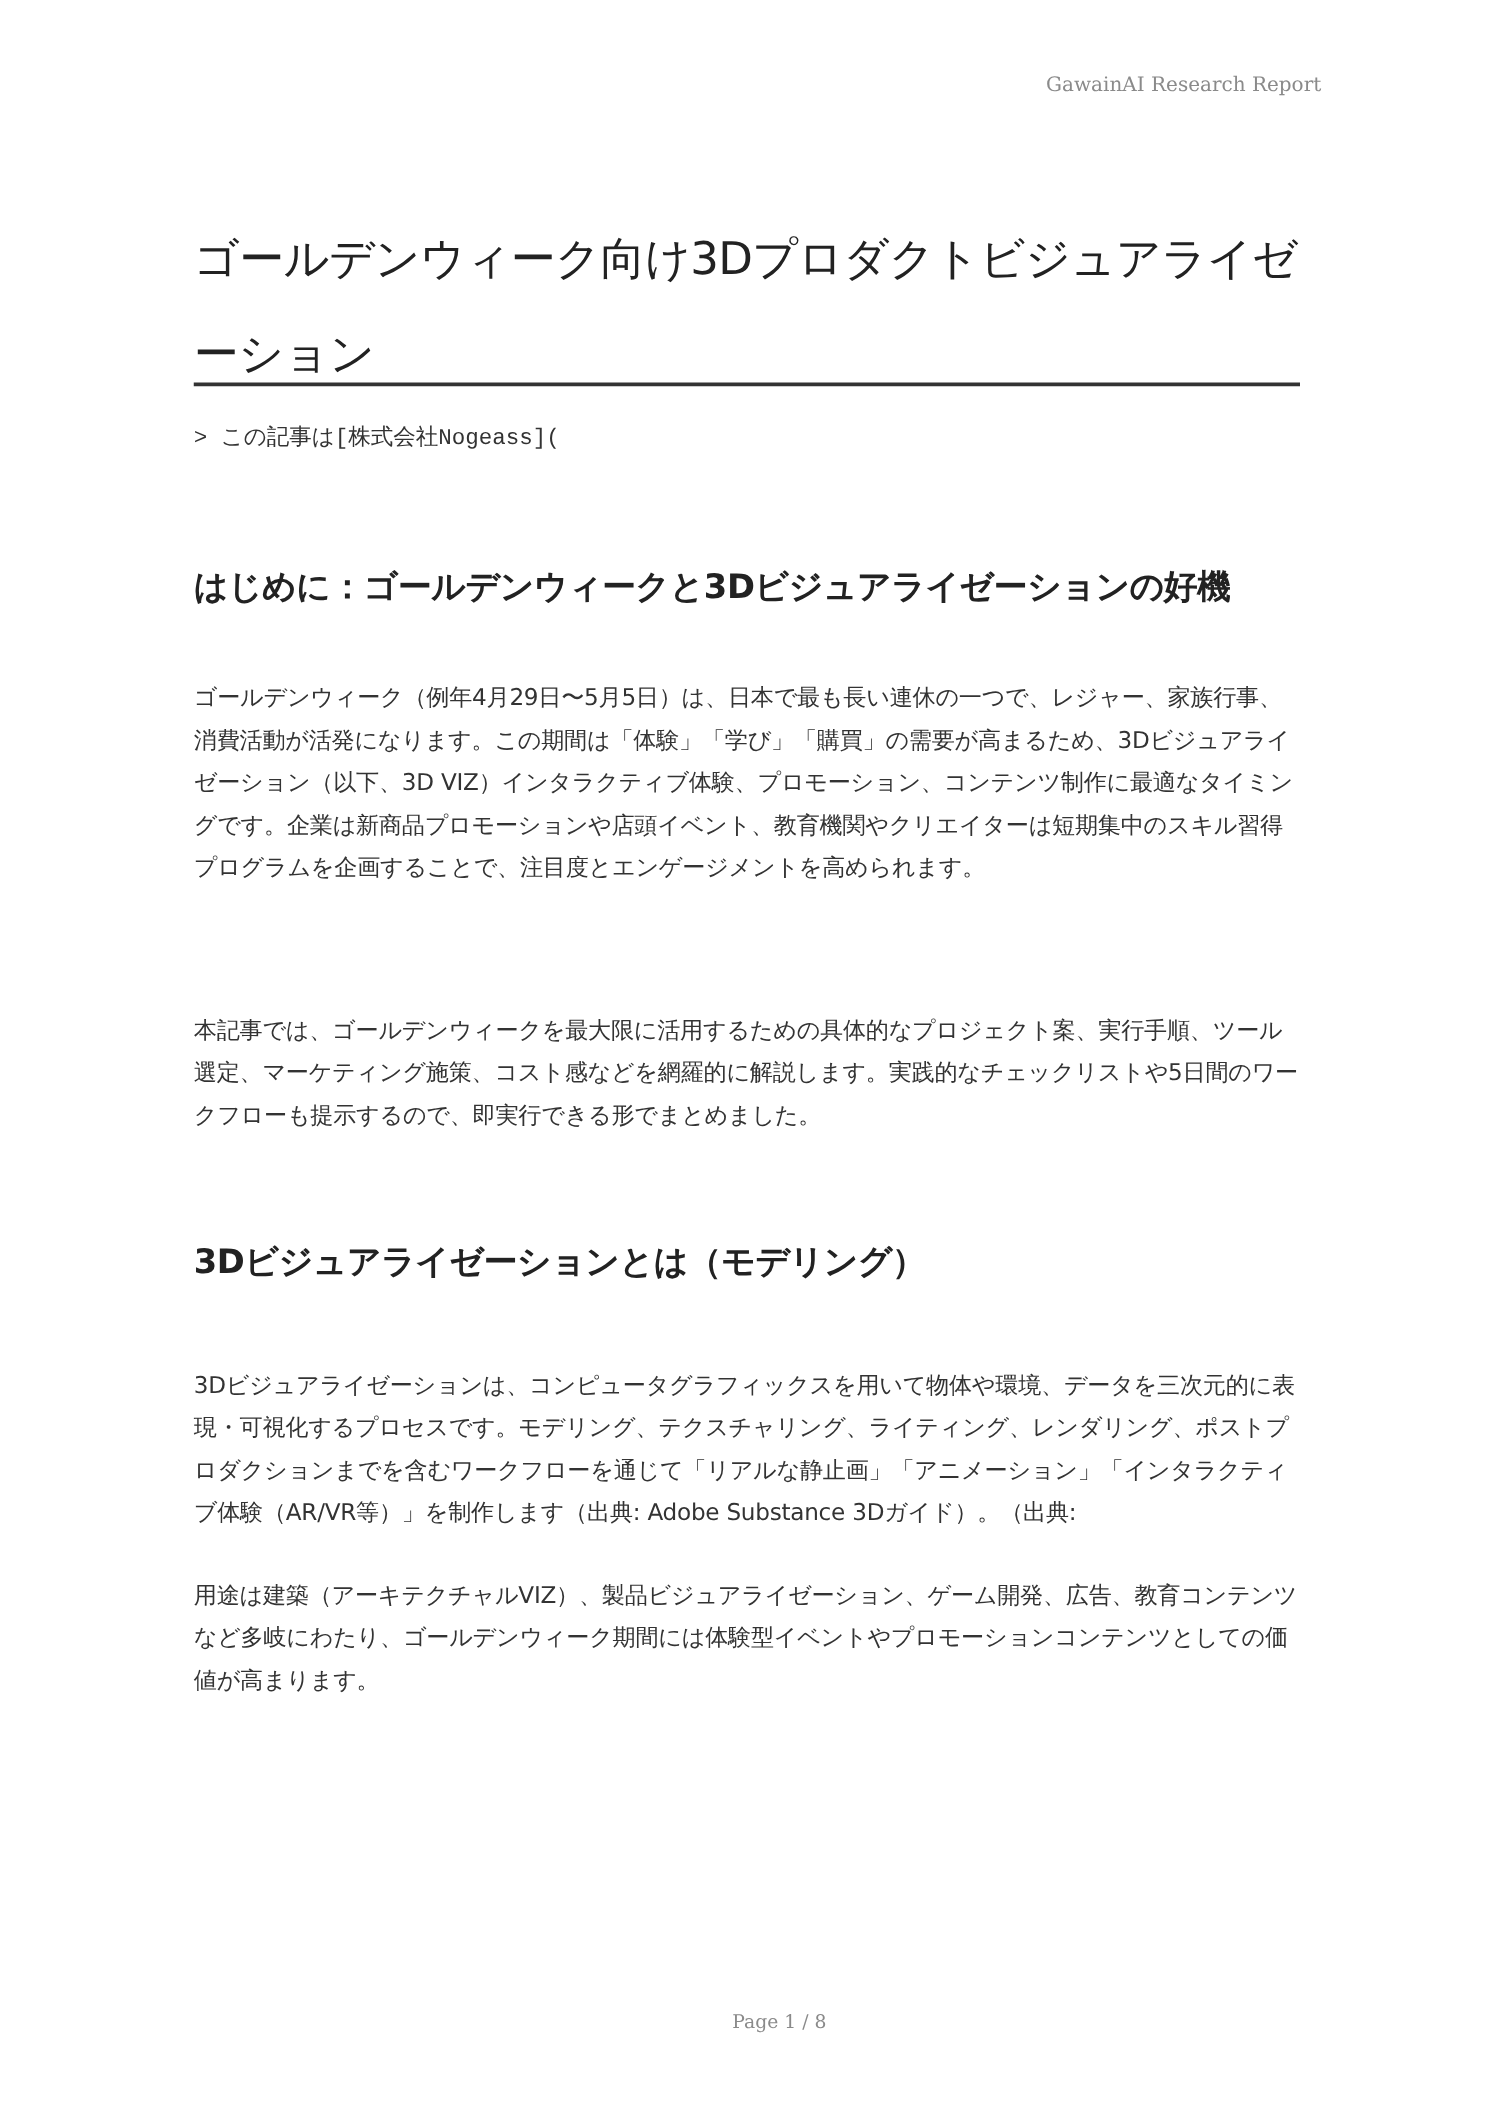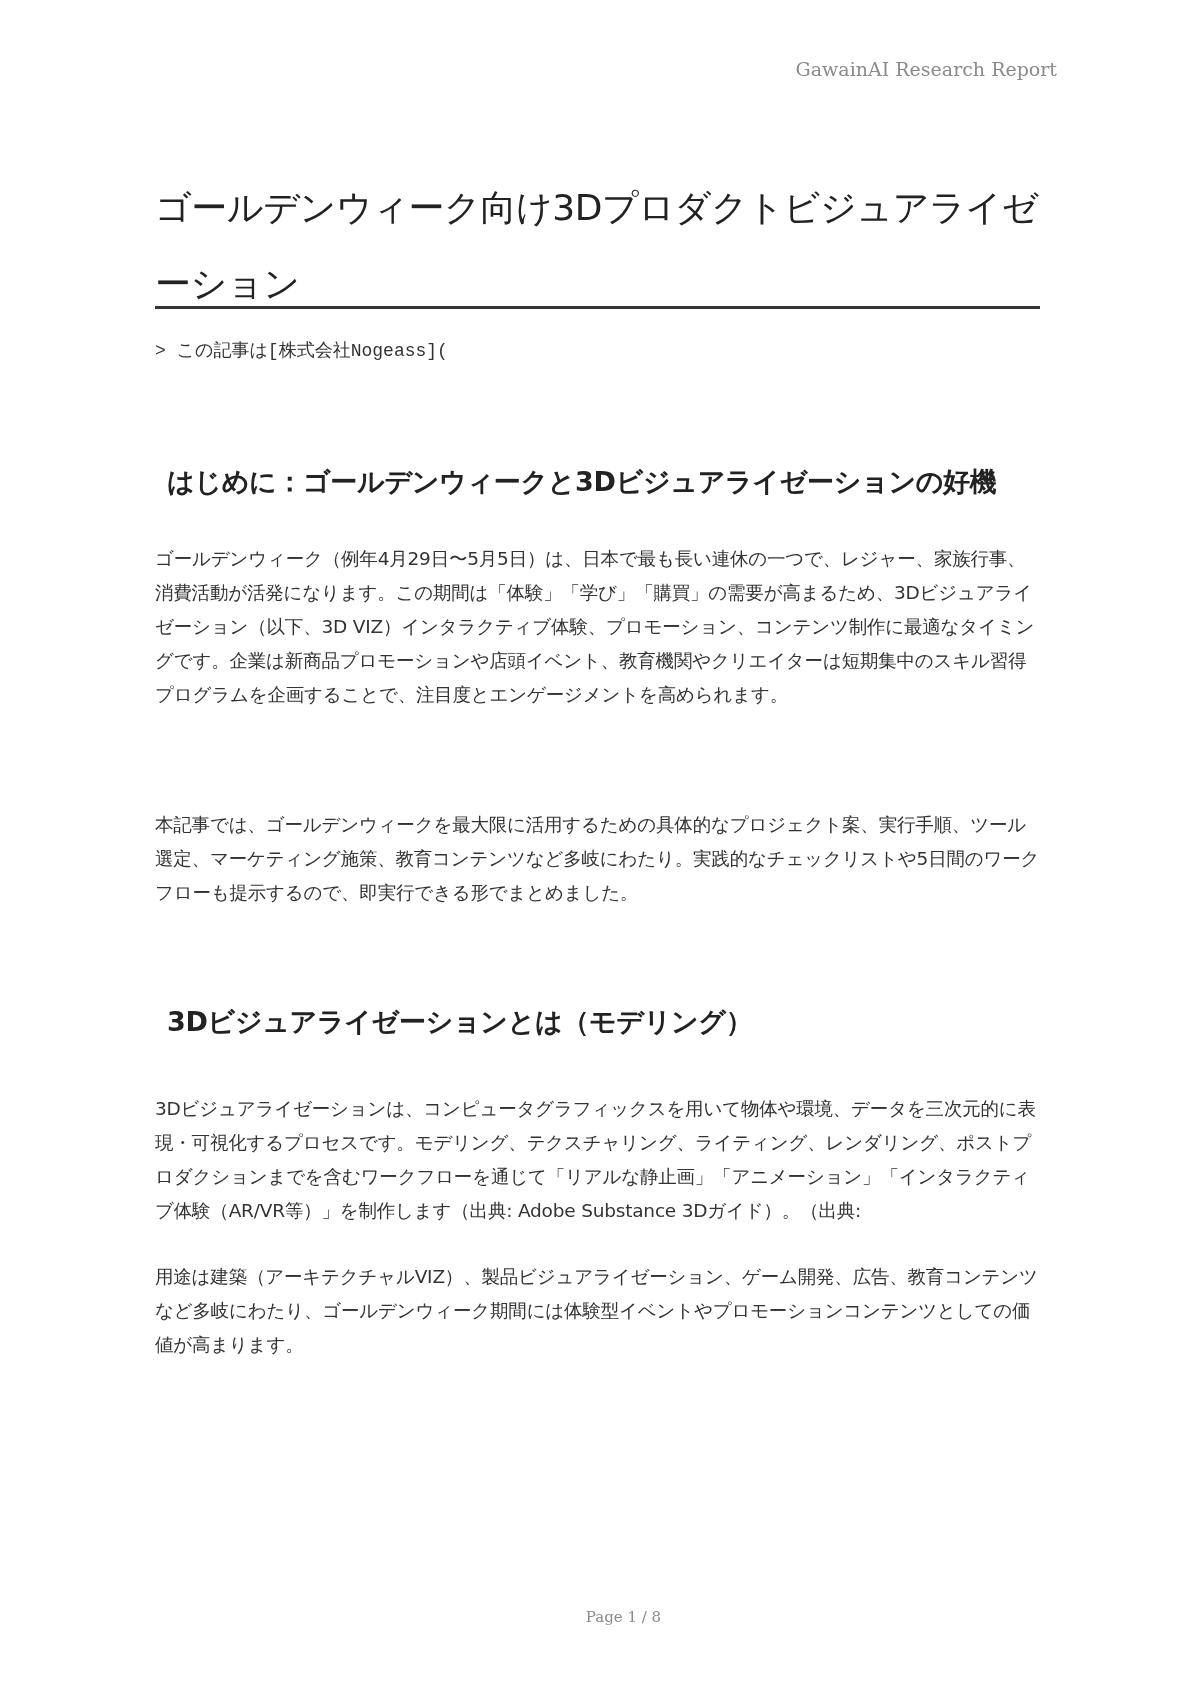--- a/index.html
+++ b/index.html
@@ -1,38 +1,38 @@
 <!DOCTYPE html>
 <html><head>
   <meta charset="utf-8">
   <style>
     html, body { margin: 0; padding: 0; background: #ffffff; }
     body { width: 1191px; height: 1684px; position: relative; overflow: hidden; color: #222222; }
     .page-header {
       position: absolute; top: 58px; right: 134px;
       font-family: "DejaVu Serif", "Liberation Serif", serif;
-      font-size: 19px; color: #8a8a8a;
+      font-size: 16px; color: #8a8a8a;
     }
     .content { position: absolute; left: 155px; top: 0; width: 885px; }
     .title {
       position: absolute; top: 170px; left: 0; width: 885px; margin: 0;
       font-family: "DejaVu Sans", "Liberation Sans", sans-serif;
       font-size: 36px; font-weight: normal; line-height: 76px; color: #222222;
       letter-spacing: -0.5px;
     }
     .title-rule {
       position: absolute; top: 306px; left: 0; width: 885px; height: 3px; background: #333333;
     }
     .quote {
       position: absolute; top: 336px; left: 0;
       font-family: Liberation Mono, monospace;
       font-size: 18px; color: #333333; line-height: 30px;
     }
     h2 {
-      position: absolute; left: 0; margin: 12px; width: 885px;
+      position: absolute; left: 0; margin: 0; width: 885px;
       font-family: "DejaVu Sans", "Liberation Sans", sans-serif;
       font-size: 27px; font-weight: bold; color: #222222; line-height: 40px;
       letter-spacing: -0.3px;
     }
     p.body {
       position: absolute; left: 0; margin: 0; width: 885px;
       font-family: "DejaVu Sans", "Liberation Sans", sans-serif;
       font-size: 18.5px; line-height: 34px; color: #333333;
       letter-spacing: -0.2px;
     }
@@ -48,20 +48,20 @@
 <div class="page-header">GawainAI Research Report</div>
 
 <div class="content">
   <h1 class="title">ゴールデンウィーク向け3Dプロダクトビジュアライゼーション</h1>
   <div class="title-rule"></div>
 
   <div class="quote">&gt; この記事は[株式会社Nogeass](</div>
 
   <h2 style="top:450px;">はじめに：ゴールデンウィークと3Dビジュアライゼーションの好機</h2>
   <p class="body" style="top:542px;">ゴールデンウィーク（例年4月29日〜5月5日）は、日本で最も長い連休の一つで、レジャー、家族行事、消費活動が活発になります。この期間は「体験」「学び」「購買」の需要が高まるため、3Dビジュアライゼーション（以下、3D VIZ）インタラクティブ体験、プロモーション、コンテンツ制作に最適なタイミングです。企業は新商品プロモーションや店頭イベント、教育機関やクリエイターは短期集中のスキル習得プログラムを企画することで、注目度とエンゲージメントを高められます。</p>
-  <p class="body" style="top:808px;">本記事では、ゴールデンウィークを最大限に活用するための具体的なプロジェクト案、実行手順、ツール選定、マーケティング施策、教育コンテンツなど多岐にわたり。実践的なチェックリストや5日間のワークフローも提示するので、即実行できる形でまとめました。</p>
+  <p class="body" style="top:808px;">本記事では、ゴールデンウィークを最大限に活用するための具体的なプロジェクト案、実行手順、ツール選定、マーケティング施策、コスト感などを網羅的に解説します。実践的なチェックリストや5日間のワークフローも提示するので、即実行できる形でまとめました。</p>
 
   <h2 style="top:990px;">3Dビジュアライゼーションとは（モデリング）</h2>
   <p class="body" style="top:1092px;">3Dビジュアライゼーションは、コンピュータグラフィックスを用いて物体や環境、データを三次元的に表現・可視化するプロセスです。モデリング、テクスチャリング、ライティング、レンダリング、ポストプロダクションまでを含むワークフローを通じて「リアルな静止画」「アニメーション」「インタラクティブ体験（AR/VR等）」を制作します（出典: Adobe Substance 3Dガイド）。（出典:</p>
   <p class="body" style="top:1260px;">用途は建築（アーキテクチャルVIZ）、製品ビジュアライゼーション、ゲーム開発、広告、教育コンテンツなど多岐にわたり、ゴールデンウィーク期間には体験型イベントやプロモーションコンテンツとしての価値が高まります。</p>
 </div>
 
 <div class="page-footer">Page 1 / 8</div>
 
 </body></html>

